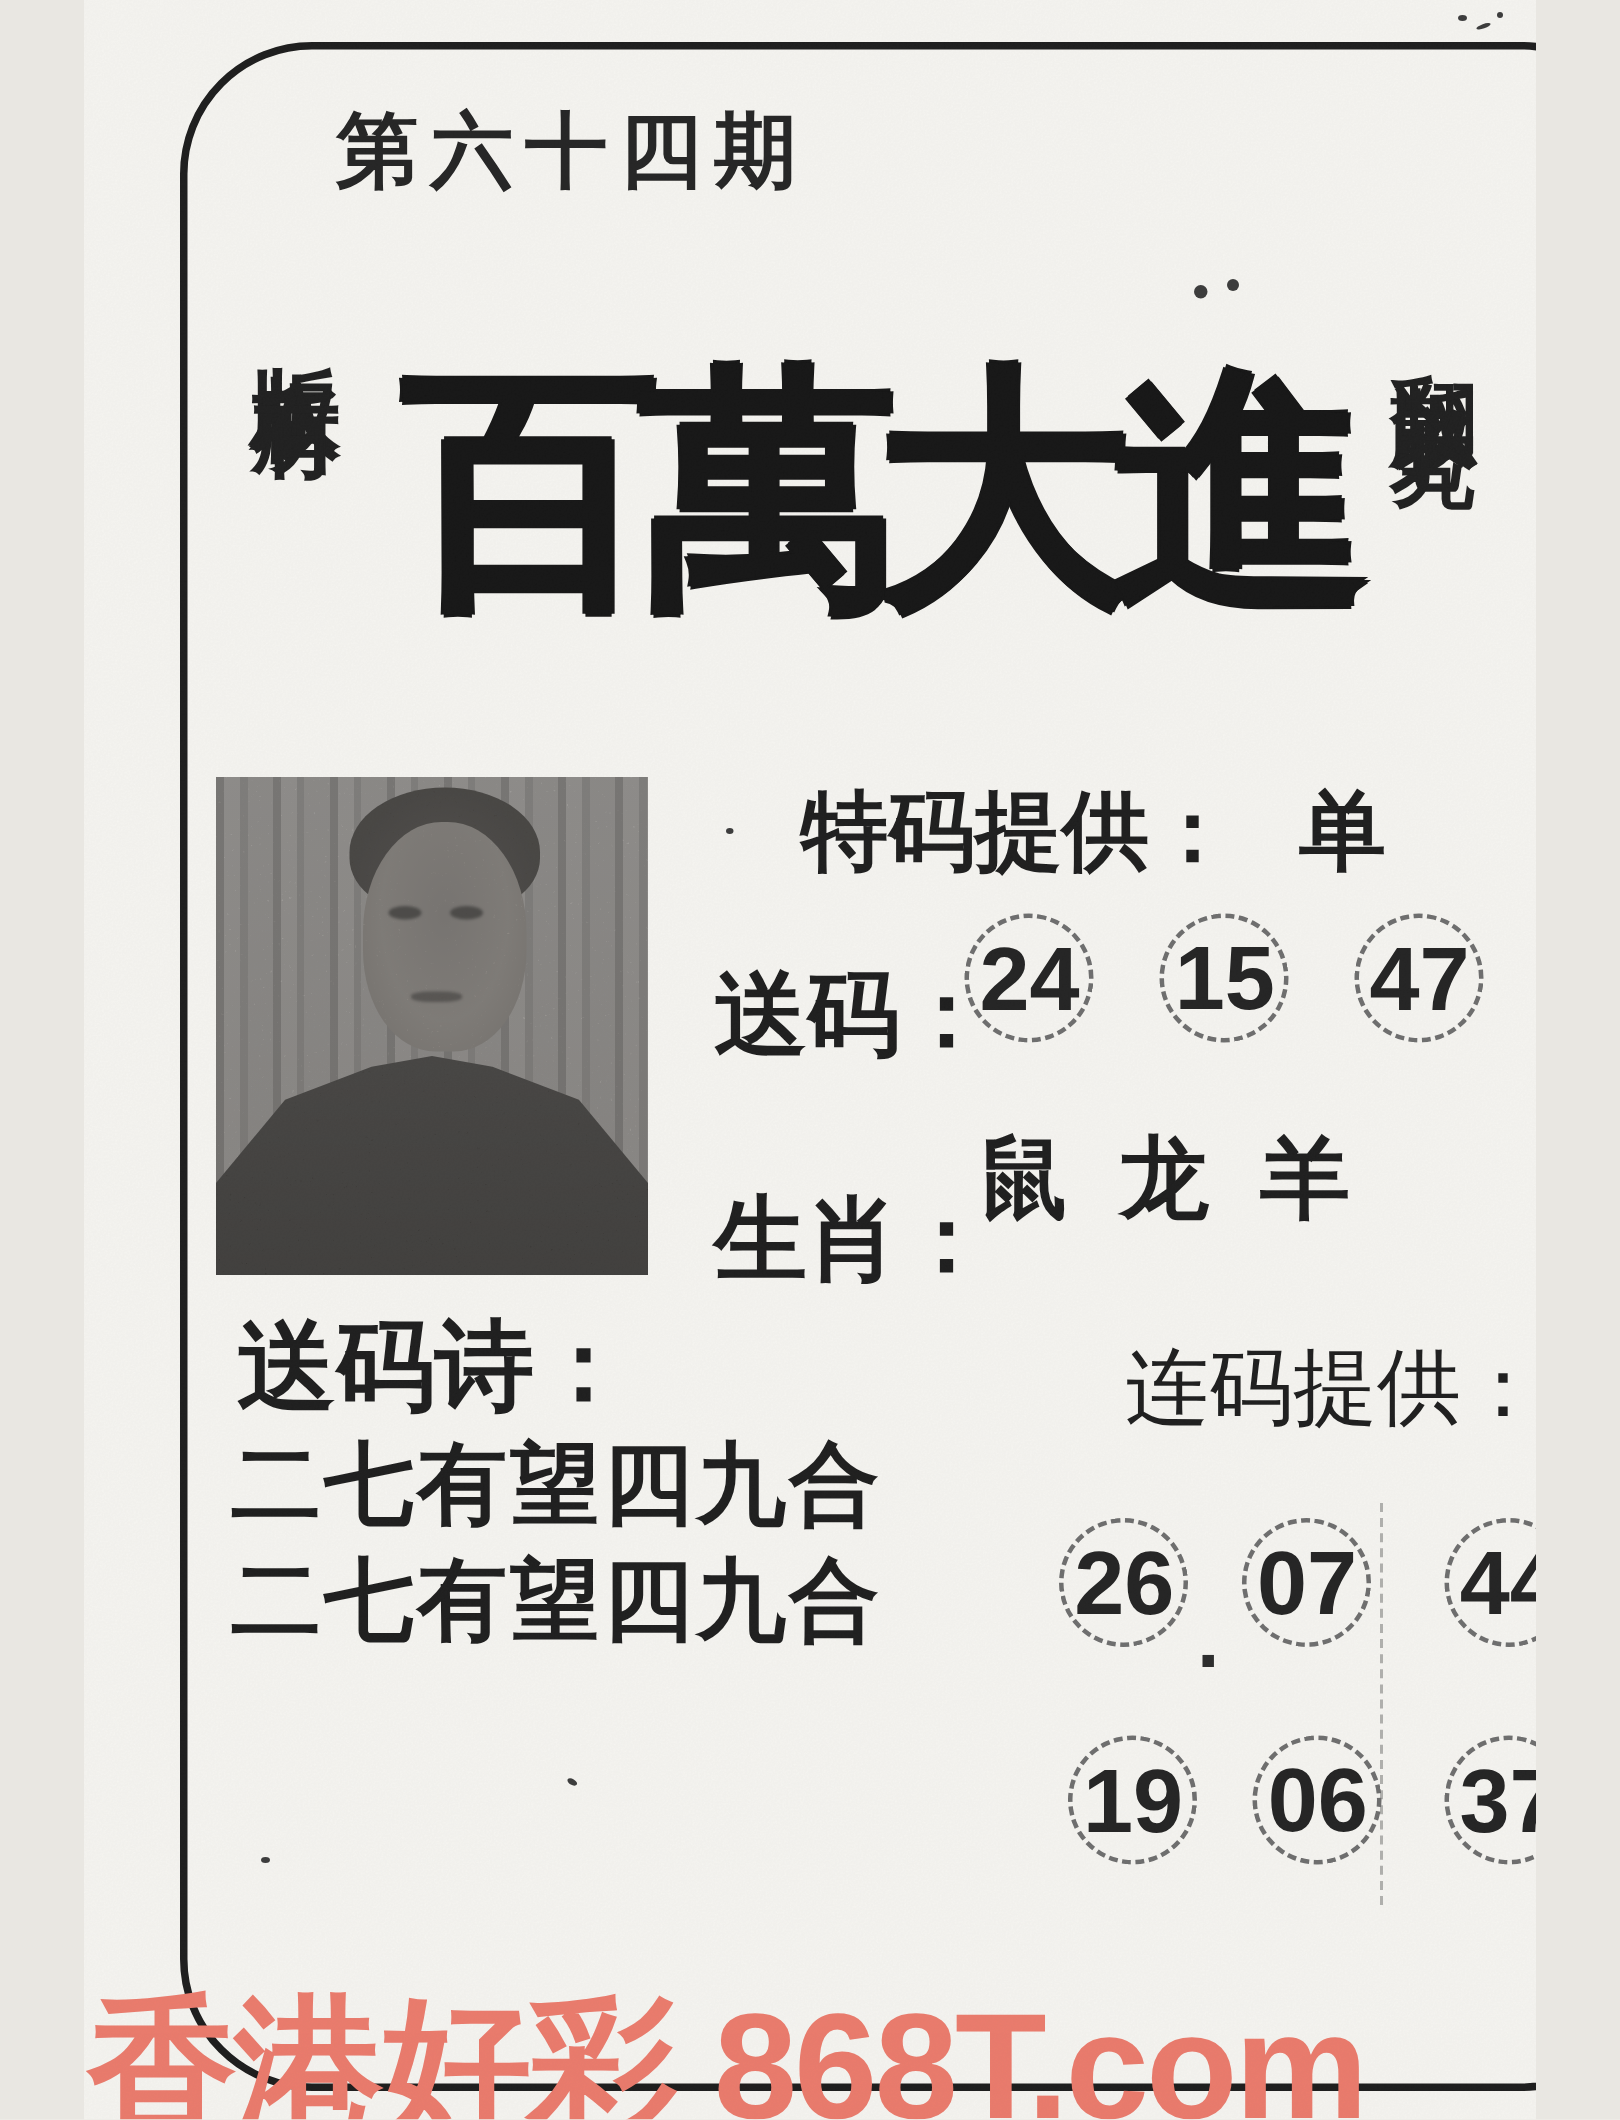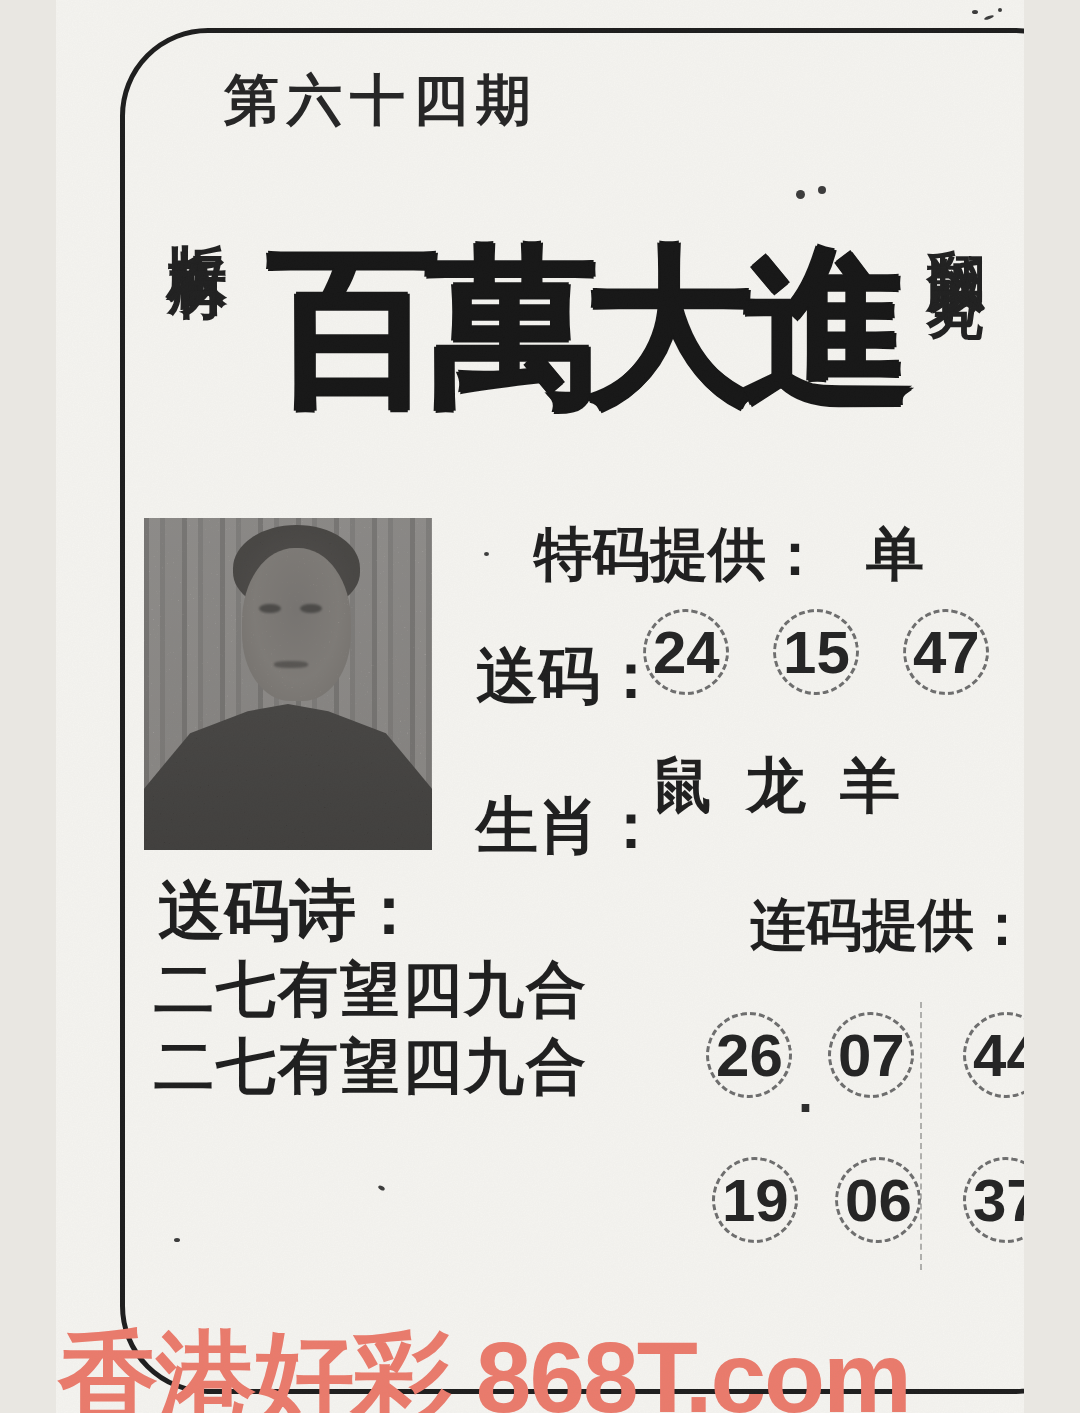--- a/index.html
+++ b/index.html
@@ -56,21 +56,21 @@
   .c-a{transform:rotate(8deg);}
   .c-a > span{transform:rotate(-8deg);}
   .c-b{transform:rotate(-11deg);}
   .c-b > span{transform:rotate(11deg);}
   .poem-label{left:102px;top:866px;font-size:66px;font-weight:700;}
   .poem{
     left:98px;top:952px;width:470px;
     font-size:60px;font-weight:700;line-height:77px;
     letter-spacing:2px;white-space:nowrap;
   }
-  .lianma-label{left:694px;top:888px;font-size:56px;font-weight:700;white-space:nowrap;}
+  .lianma-label{left:694px;top:888px;font-size:56px;font-weight:400;white-space:nowrap;}
   .lianma-divider{
     left:864px;top:1002px;height:268px;width:0;
     border-left:2px dashed rgba(50,50,50,0.35);
   }
   .lianma-dot{left:742px;top:1062px;font-size:54px;font-weight:900;font-family:"Liberation Sans",sans-serif;color:#2a2a2a;}
   .footer{
     left:188px;top:1268px;font-size:64px;font-weight:700;
     letter-spacing:8px;white-space:nowrap;
   }
   .watermark{

